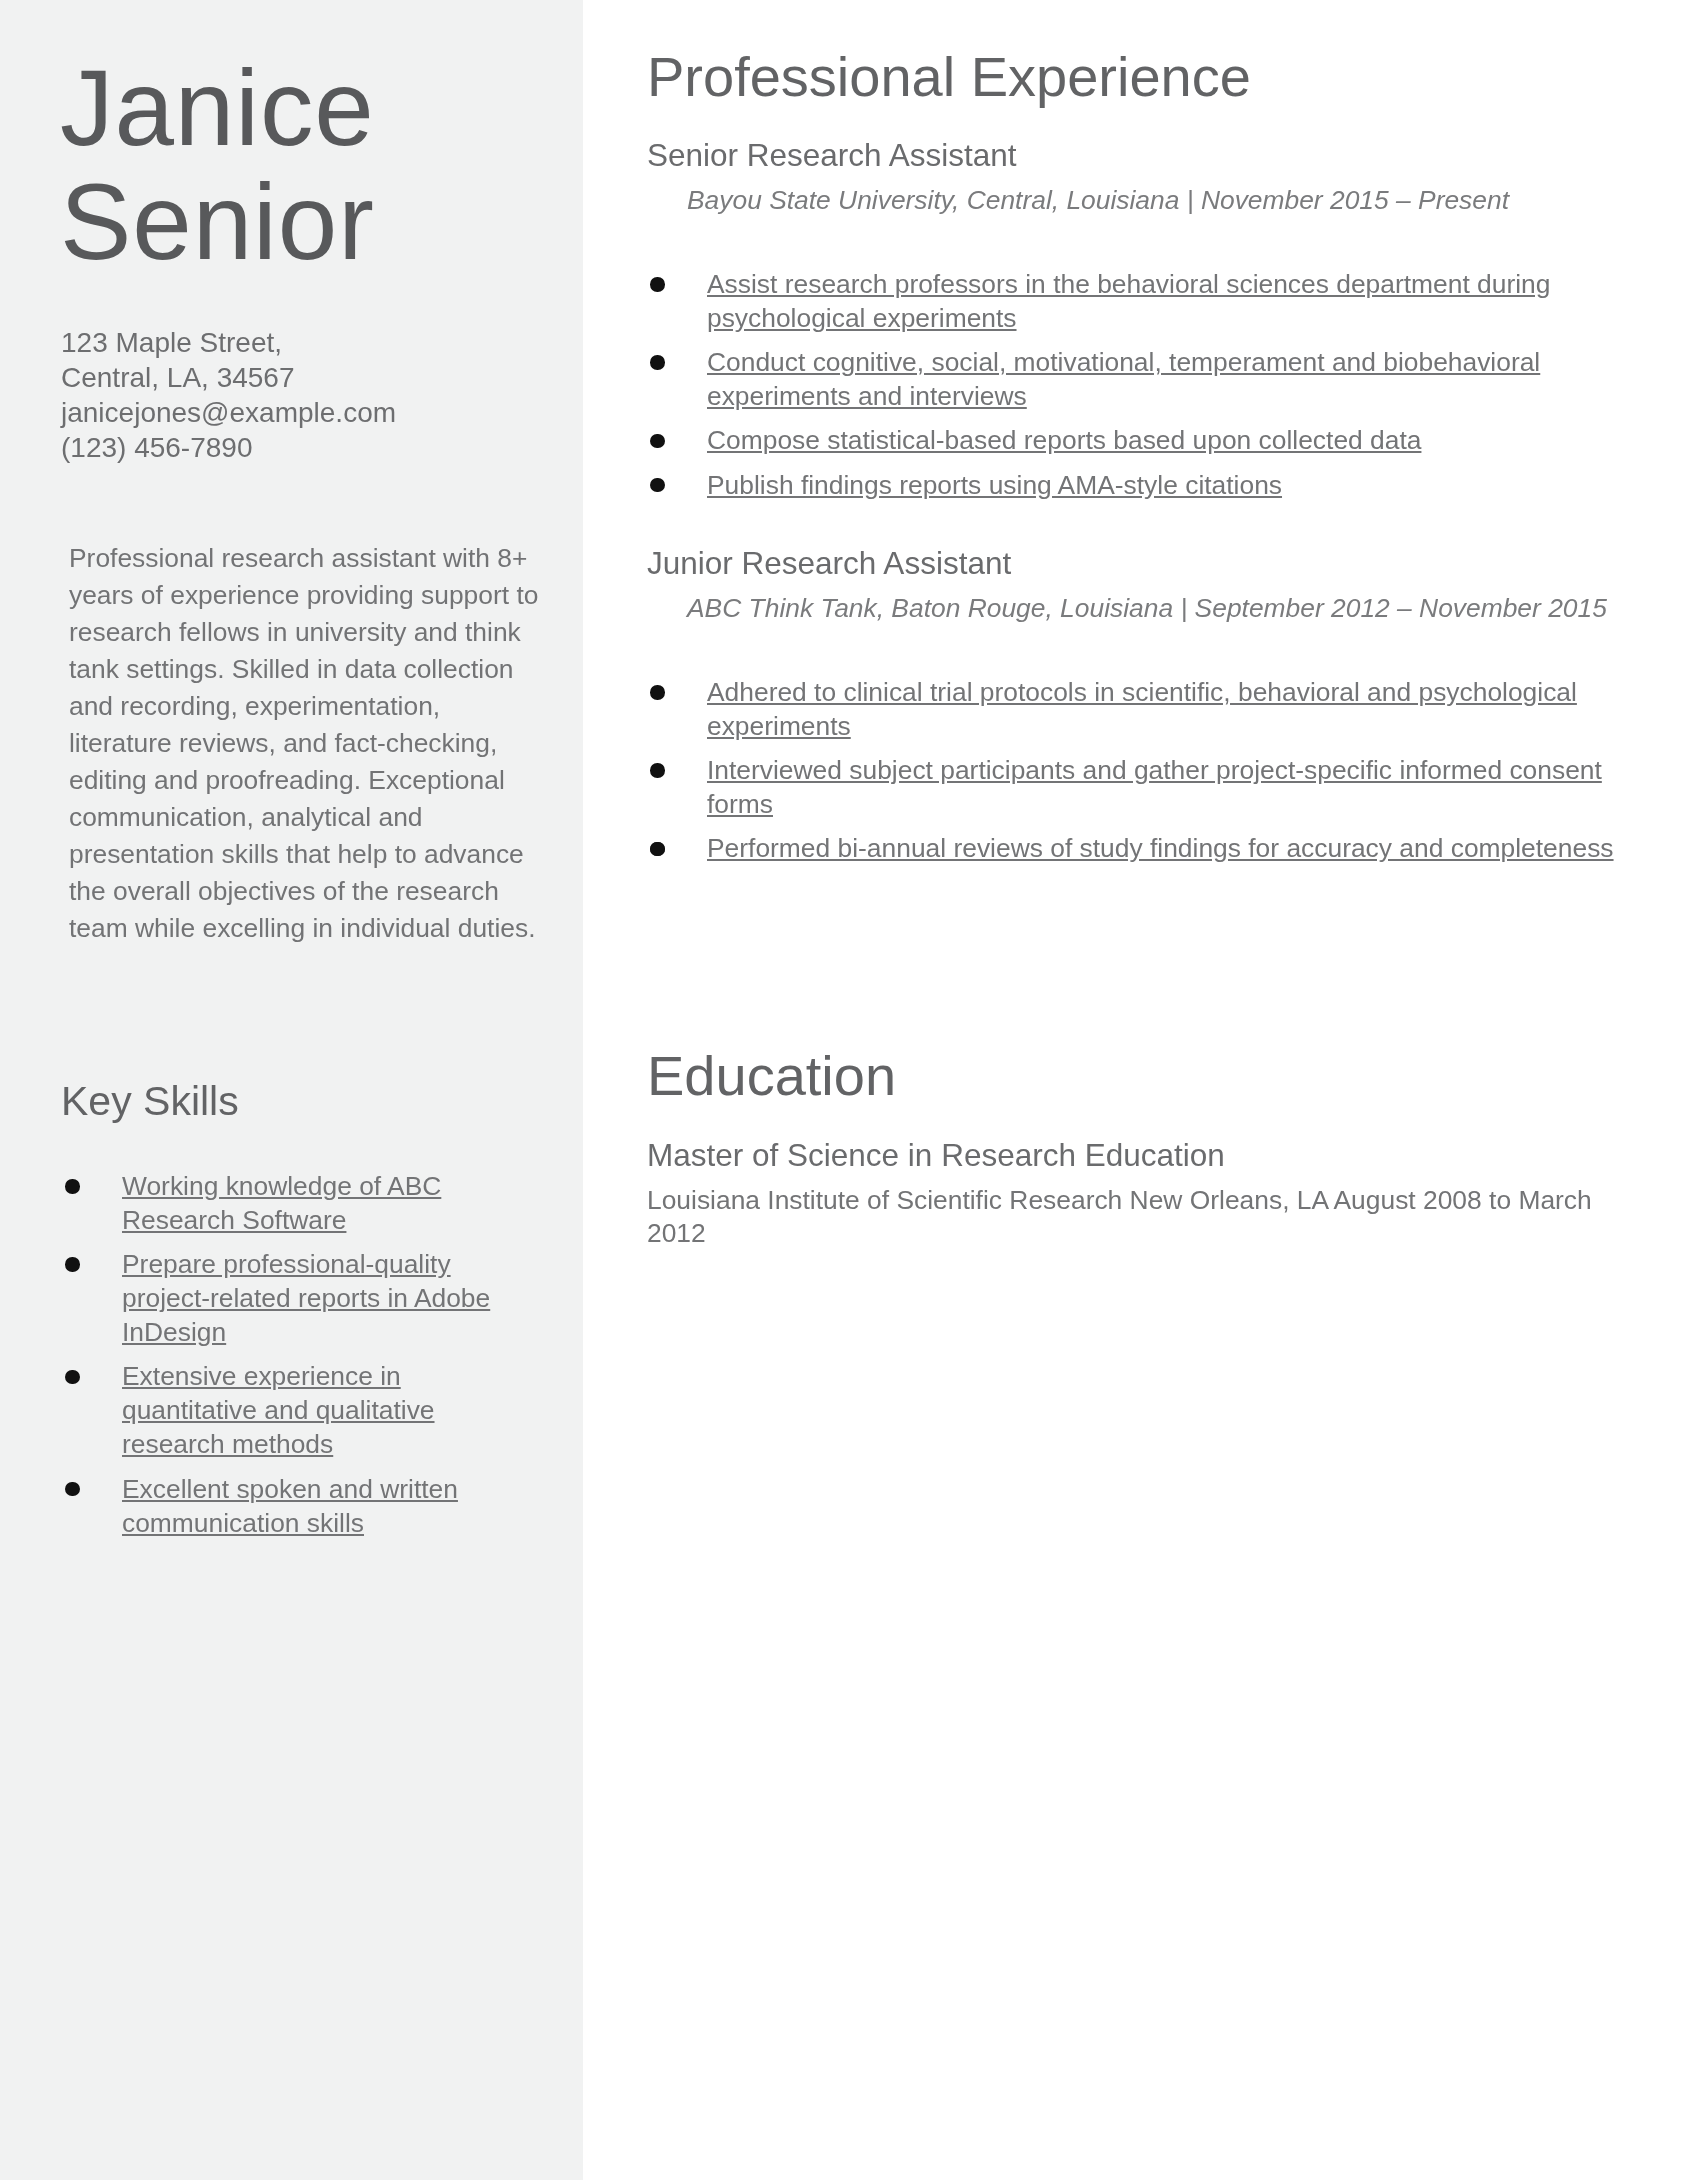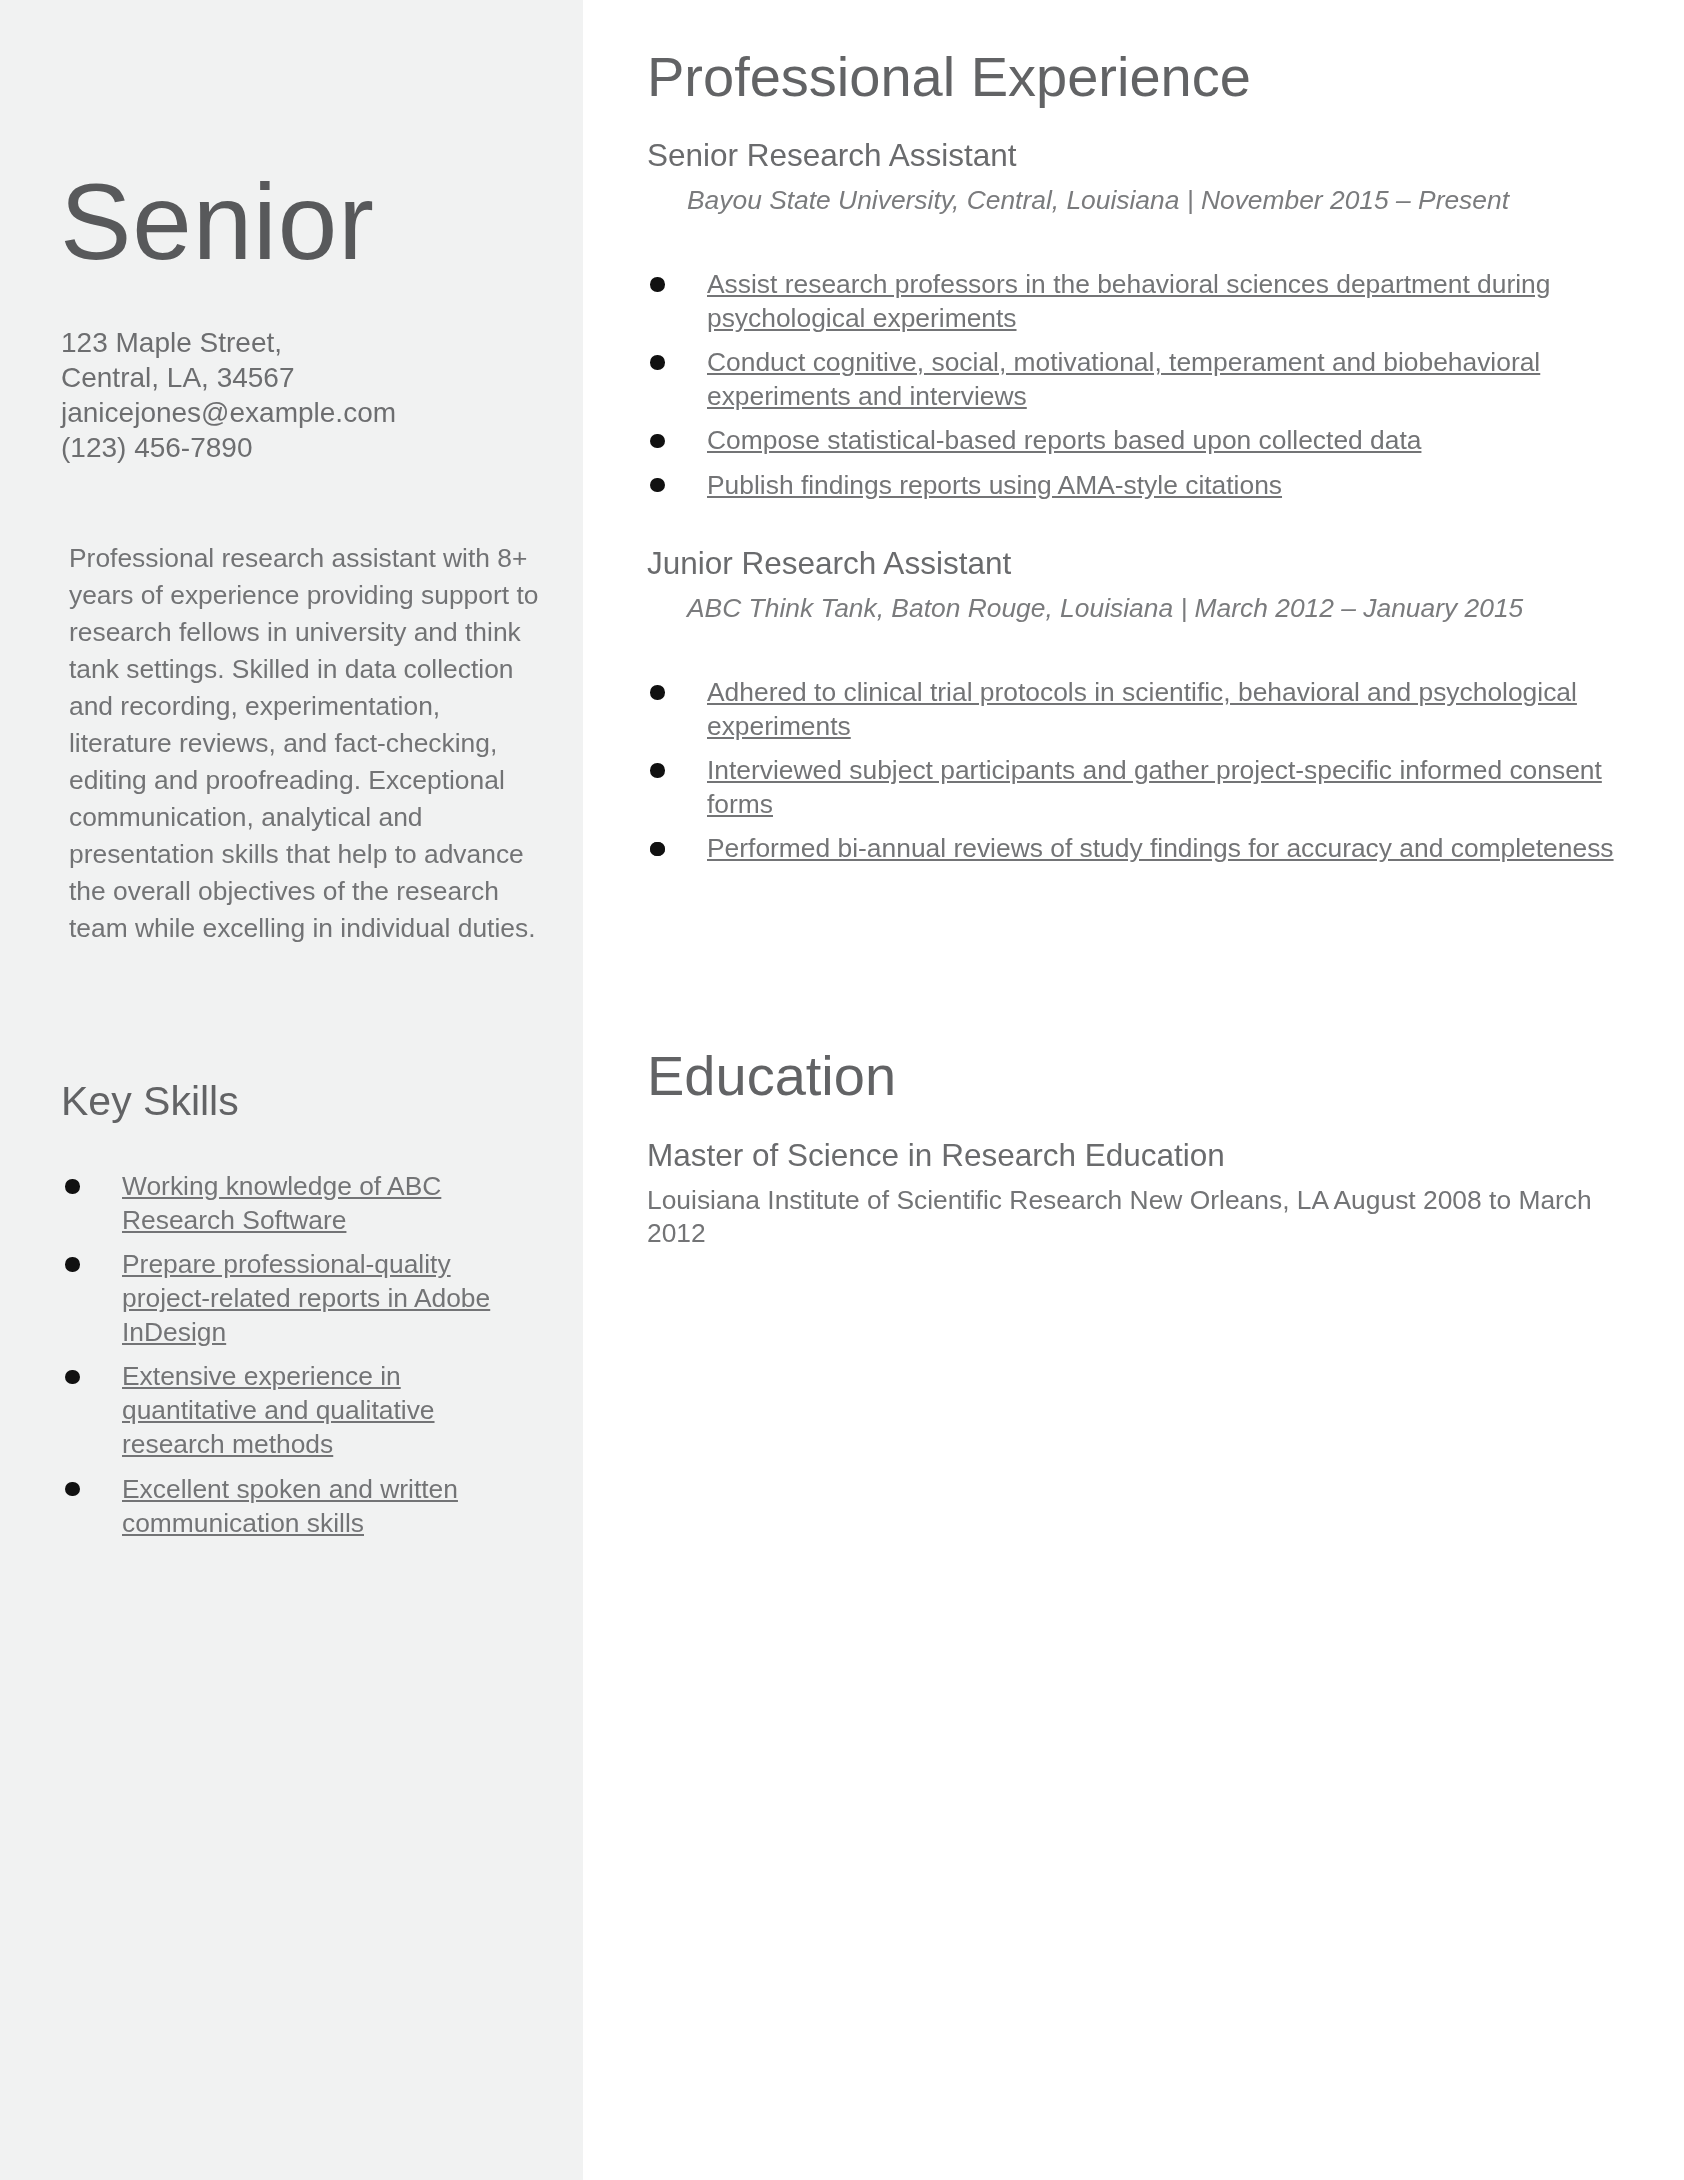--- a/index.html
+++ b/index.html
@@ -86,21 +86,21 @@
     .edu-detail {
       position: absolute; left: 647px; width: 946px;
       font-size: 26.4px; line-height: 33px; color: #737476;
     }
   </style>
 </head>
 <body>
 
 <div class="sidebar">
   <h1 class="name">
-    <br>
+    <span>Janice</span><br>
     <span>Senior</span>
   </h1>
 
   <div class="contact">
     <div>123 Maple Street,</div>
     <div>Central, LA, 34567</div>
     <div>janicejones@example.com</div>
     <div>(123) 456-7890</div>
   </div>
 
@@ -123,21 +123,21 @@
 <h3 class="job-title" style="top:136px;">Senior Research Assistant</h3>
 <div class="job-meta" style="top:183px;">Bayou State University, Central, Louisiana | November 2015 – Present</div>
 <ul class="bullets duties" style="top:267px;">
   <li><span class="dot"></span><span>Assist research professors in the behavioral sciences department during psychological experiments</span></li>
   <li><span class="dot"></span><span>Conduct cognitive, social, motivational, temperament and biobehavioral experiments and interviews</span></li>
   <li><span class="dot"></span><span>Compose statistical-based reports based upon collected data</span></li>
   <li><span class="dot"></span><span>Publish findings reports using AMA-style citations</span></li>
 </ul>
 
 <h3 class="job-title" style="top:544px;text-align:center;">Junior Research Assistant</h3>
-<div class="job-meta" style="top:591px;">ABC Think Tank, Baton Rouge, Louisiana | March 2012 – January 2015</div>
+<div class="job-meta" style="top:591px;">ABC Think Tank, Baton Rouge, Louisiana | September 2012 – November 2015</div>
 <ul class="bullets duties" style="top:675px;">
   <li><span class="dot"></span><span>Adhered to clinical trial protocols in scientific, behavioral and psychological experiments</span></li>
   <li><span class="dot"></span><span>Interviewed subject participants and gather project-specific informed consent forms</span></li>
   <li><span class="dot"></span></li>
   <li><span class="dot"></span><span>Performed bi-annual reviews of study findings for accuracy and completeness</span></li>
 </ul>
 
 <h2 class="sec-heading" style="top:1050px;">Education</h2>
 <h3 class="job-title" style="top:1136px;">Master of Science in Research Education</h3>
 <div class="edu-detail" style="top:1184px;">Louisiana Institute of Scientific Research New Orleans, LA August 2008 to March 2012</div>

